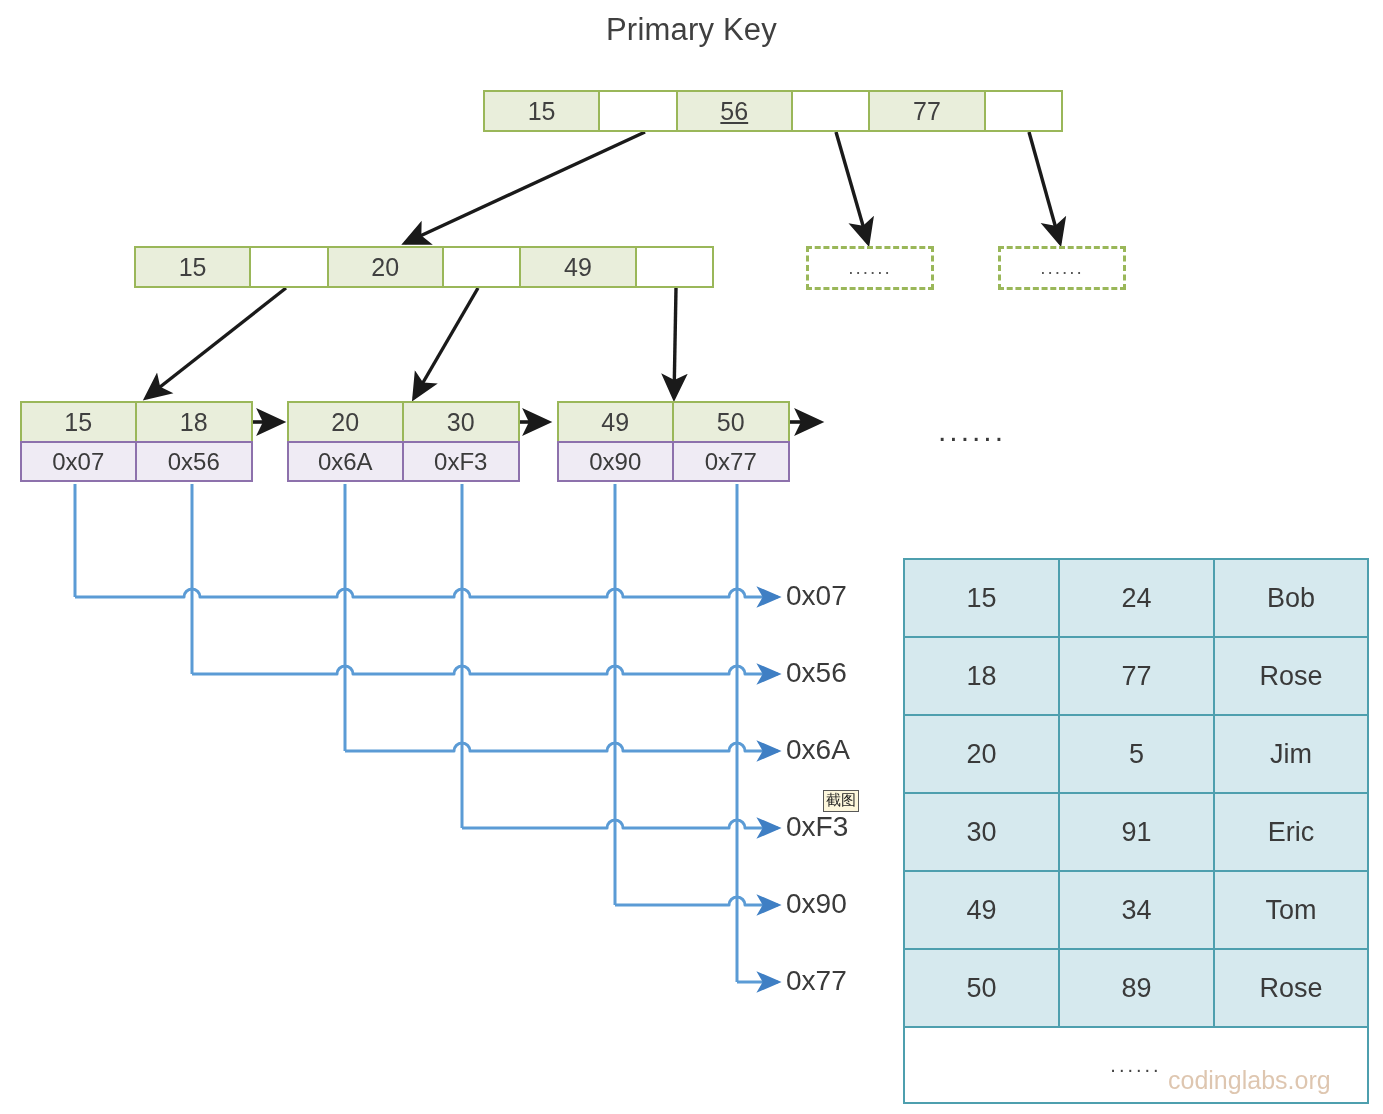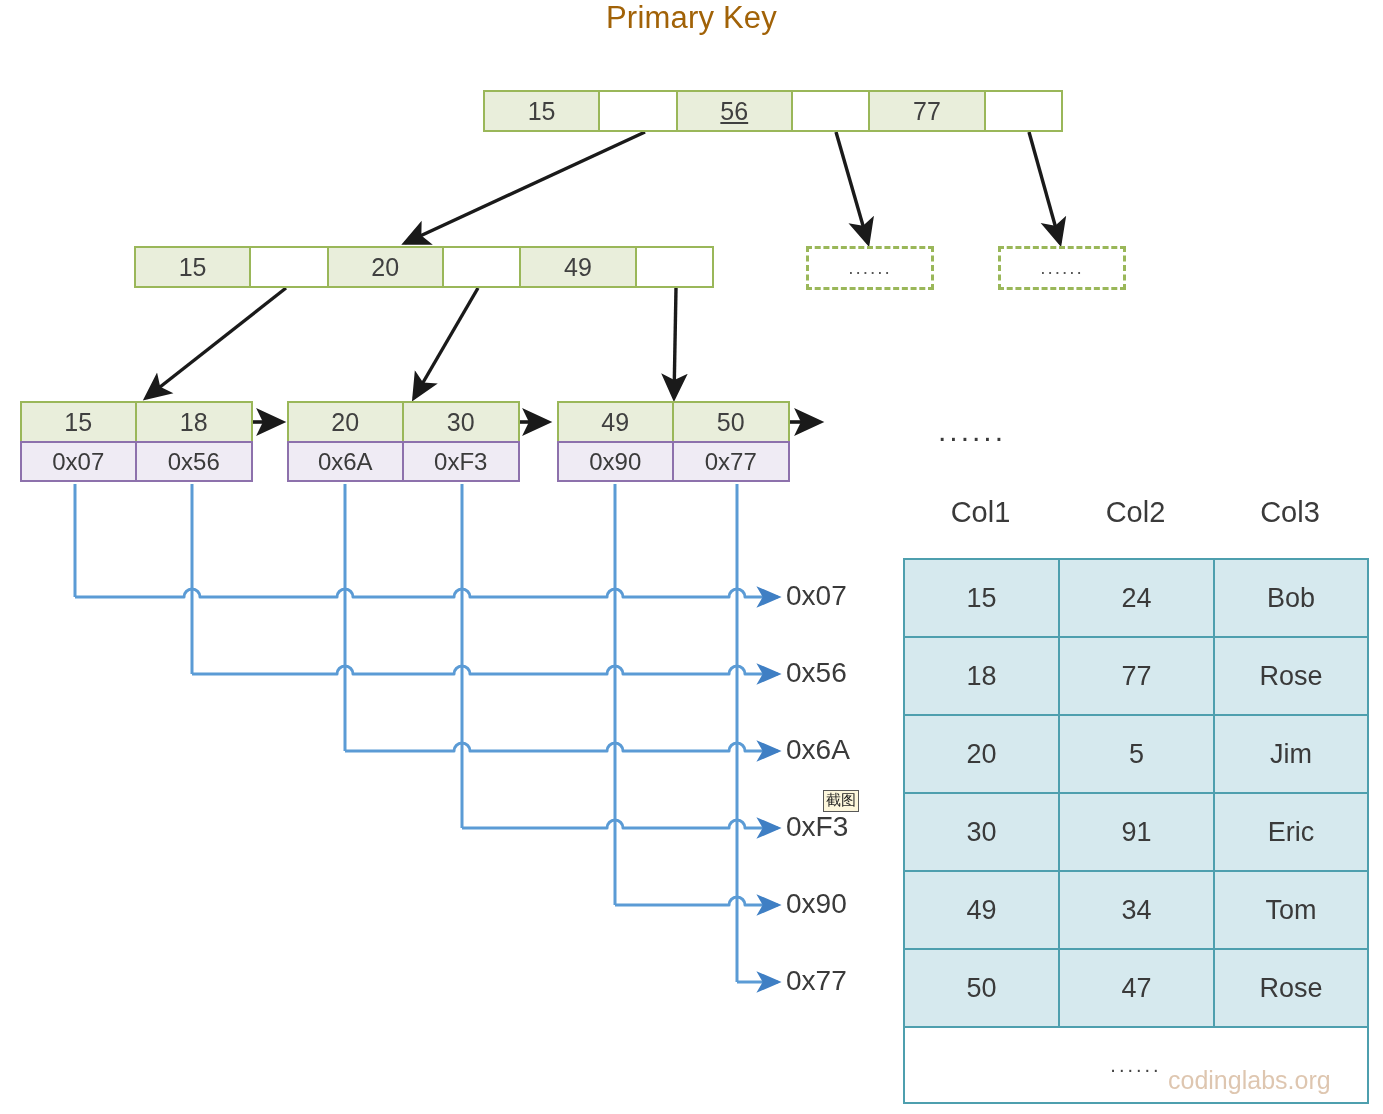--- a/index.html
+++ b/index.html
@@ -17,25 +17,25 @@
     width: 1383px;
     height: 1114px;
     overflow: hidden;
     background: #ffffff;
   }
 
   
   #page-title {
     position: absolute;
     left: 0;
-    top: 0;
+    top: 12px;
     width: 1383px;
     text-align: center;
     font-size: 31px;
-    color: #a16207;
+    color: #404040;
     letter-spacing: 0.2px;
   }
 
   
   .node {
     position: absolute;
     display: flex;
     box-sizing: border-box;
     border: 2px solid #9ab759;
     background: #ffffff;
@@ -312,25 +312,20 @@
 
   <div class="addr" style="left:786px; top:580px;">0x07</div>
   <div class="addr" style="left:786px; top:657px;">0x56</div>
   <div class="addr" style="left:786px; top:734px;">0x6A</div>
   <div class="addr" style="left:786px; top:811px;">0xF3</div>
   <div class="addr" style="left:786px; top:888px;">0x90</div>
   <div class="addr" style="left:786px; top:965px;">0x77</div>
 
   <div id="screenshot-chip" style="left:783px; top:790px;margin-left:40px;">截图</div>
 
-  <div id="col-headers" style="left:903px; top:496px; width:464px;">
-    <div class="colh" style="width:155px;">Col1</div>
-    <div class="colh" style="width:155px;">Col2</div>
-    <div class="colh" style="width:154px;">Col3</div>
-  </div>
 
   <table class="datatab" style="left:903px; top:558px; width:464px;">
     <colgroup>
       <col style="width:155px;">
         <col style="width:155px;">
         <col style="width:154px;">
     </colgroup>
     <tbody>
       <tr>
         <td>15</td>
@@ -352,21 +347,21 @@
         <td>91</td>
         <td>Eric</td>
       </tr>
       <tr>
         <td>49</td>
         <td>34</td>
         <td>Tom</td>
       </tr>
       <tr>
         <td>50</td>
-        <td>47</td>
+        <td>89</td>
         <td>Rose</td>
       </tr>
       <tr class="more">
         <td colspan="3">......</td>
       </tr>
     </tbody>
   </table>
 
   <div id="watermark" style="left:1168px; top:1066px;">codinglabs.org</div>
 

